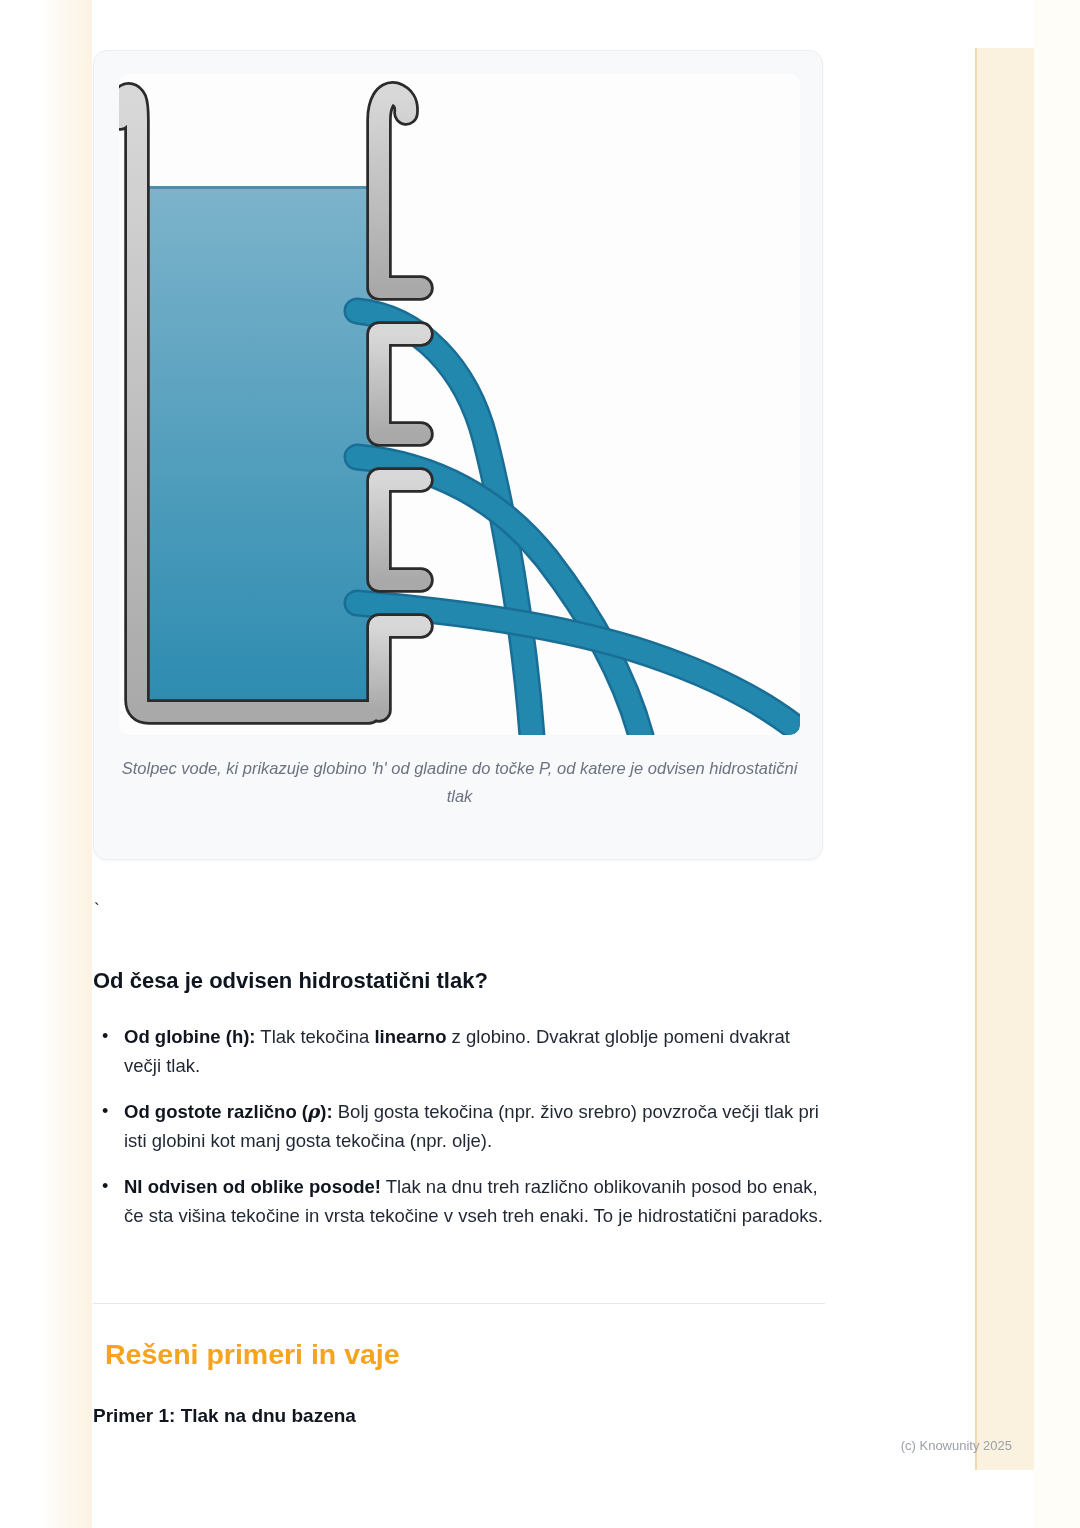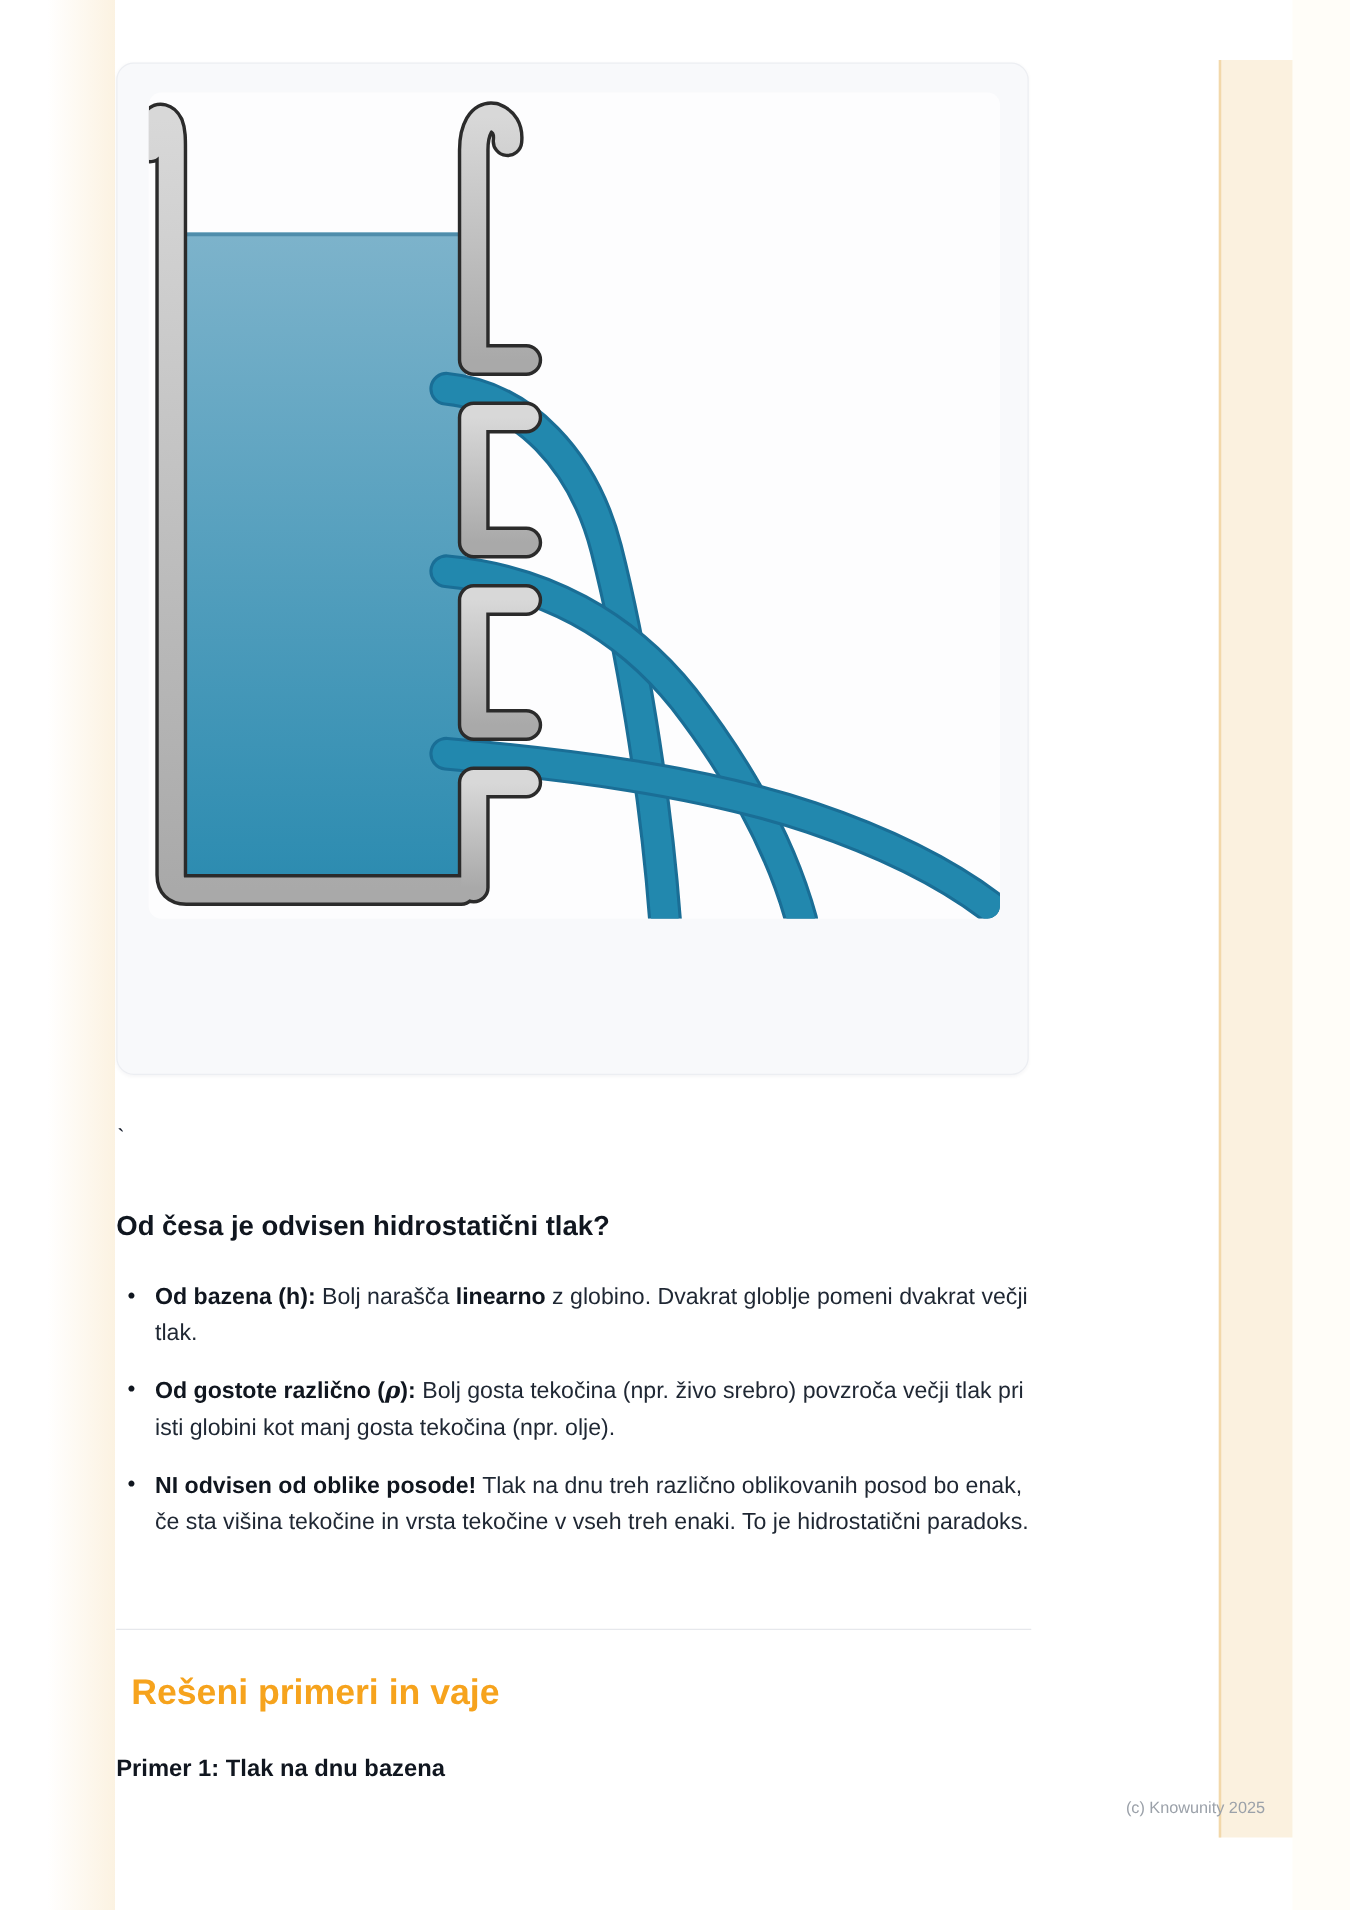--- a/index.html
+++ b/index.html
@@ -165,30 +165,31 @@
           <g fill="none" stroke="url(#wallGrad)" stroke-width="20" stroke-linecap="round" stroke-linejoin="round">
             <path d="M 1,44 C -1,24 10,14 16,26 C 18,31 18,37 18,46 L 18,626 Q 18,638 30,638 L 250,638"></path>
             <path d="M 302,552 L 260,552 L 260,636"></path>
             <path d="M 302,506 L 260,506 L 260,406 L 302,406"></path>
             <path d="M 302,360 L 260,360 L 260,260 L 302,260"></path>
             <path d="M 302,214 L 260,214 L 260,46 C 260,30 266,18 276,20 C 284,23 288,29 287,39"></path>
           </g>
         </g>
       </svg>
     </div>
+    <figcaption class="figure-caption">Stolpec vode, ki prikazuje globino 'h' od gladine do točke P, od katere je odvisen hidrostatični tlak</figcaption>
   </figure>
 
   <div class="stray-tick">`</div>
 
   <div class="content">
     <h3 class="sub-heading">Od česa je odvisen hidrostatični tlak?</h3>
     <ul class="props">
       <li>
         <span class="marker">•</span>
-        <span class="seg-b">Od bazena (h):</span><span> Bolj narašča </span><span class="seg-b">linearno</span><span> z globino. Dvakrat globlje pomeni dvakrat večji tlak.</span>
+        <span class="seg-b">Od globine (h):</span><span> Tlak tekočina </span><span class="seg-b">linearno</span><span> z globino. Dvakrat globlje pomeni dvakrat večji tlak.</span>
       </li>
       <li>
         <span class="marker">•</span>
         <span class="seg-b">Od gostote različno (</span><span class="seg-bi">ρ</span><span class="seg-b">):</span><span> Bolj gosta tekočina (npr. živo srebro) povzroča večji tlak pri isti globini kot manj gosta tekočina (npr. olje).</span>
       </li>
       <li>
         <span class="marker">•</span>
         <span class="seg-b">NI odvisen od oblike posode!</span><span> Tlak na dnu treh različno oblikovanih posod bo enak, če sta višina tekočine in vrsta tekočine v vseh treh enaki. To je </span><span class="seg-i">hidrostatični paradoks</span><span>.</span>
       </li>
     </ul>

